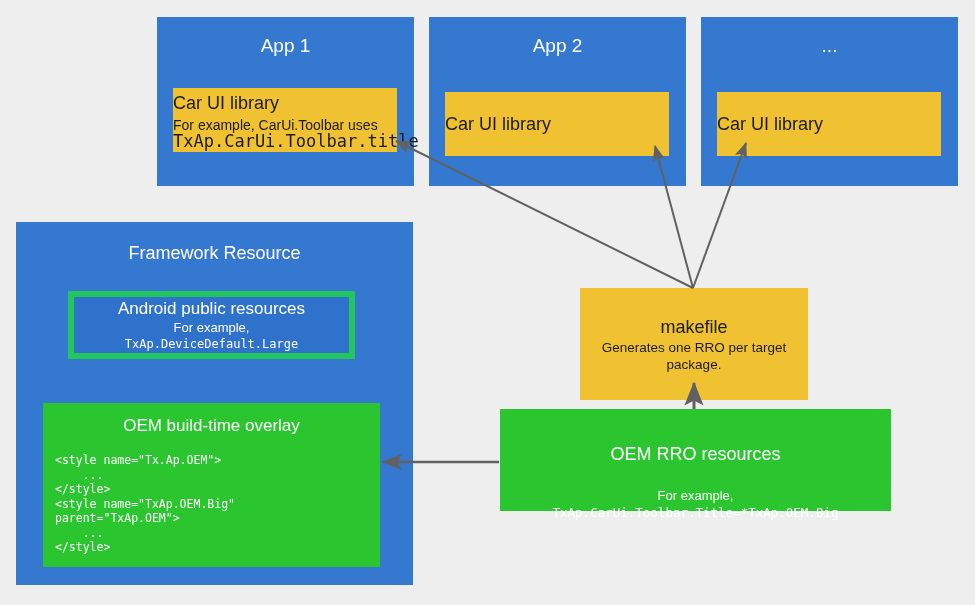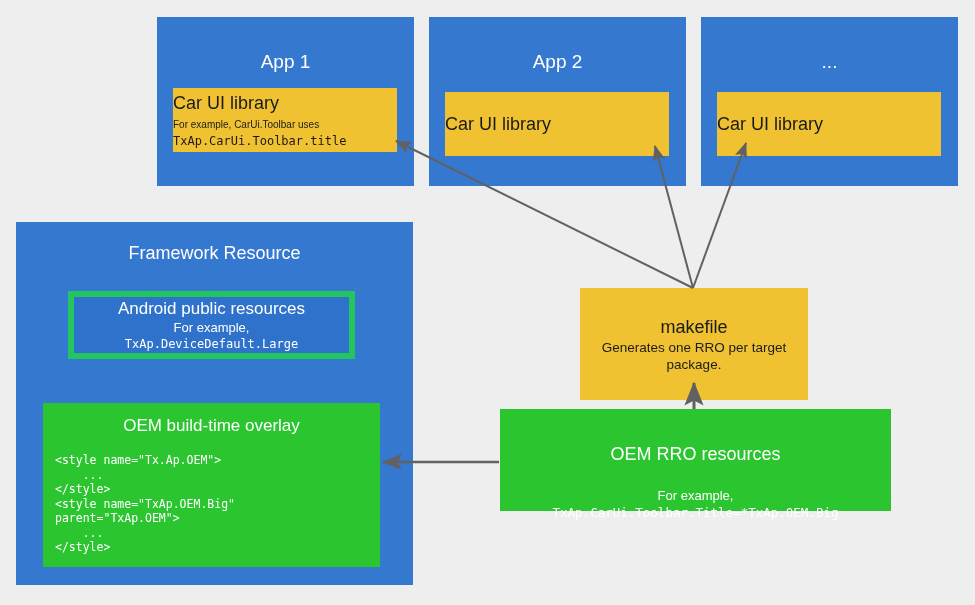--- a/index.html
+++ b/index.html
@@ -26,43 +26,42 @@
   .app-title {
     position: absolute;
     left: 0;
     right: 0;
     top: 18px;
     text-align: center;
     color: #ffffff;
     font-size: 19px;
     line-height: 22px;
     white-space: pre;
-    margin-top: 16px;
   }
   .lib-box {
     background: #f0c232;
     display: flex;
     flex-direction: column;
     align-items: flex-start;
     justify-content: center;
     text-align: center;
     color: #1b1b1b;
   }
   .lib-title {
     font-size: 18px;
     line-height: 23px;
   }
   .lib-sub {
-    font-size: 10px;
+    font-size: 14px;
     line-height: 16px;
     margin-top: 2px;
   }
   .mono {
     font-family: "DejaVu Sans Mono", "Liberation Mono", monospace;
-    font-size: 12px;
+    font-size: 17px;
     line-height: 16px;
   }
   .framework-box {
     background: #3578d0;
   }
   .framework-title {
     position: absolute;
     left: 0;
     right: 0;
     top: 20px;

